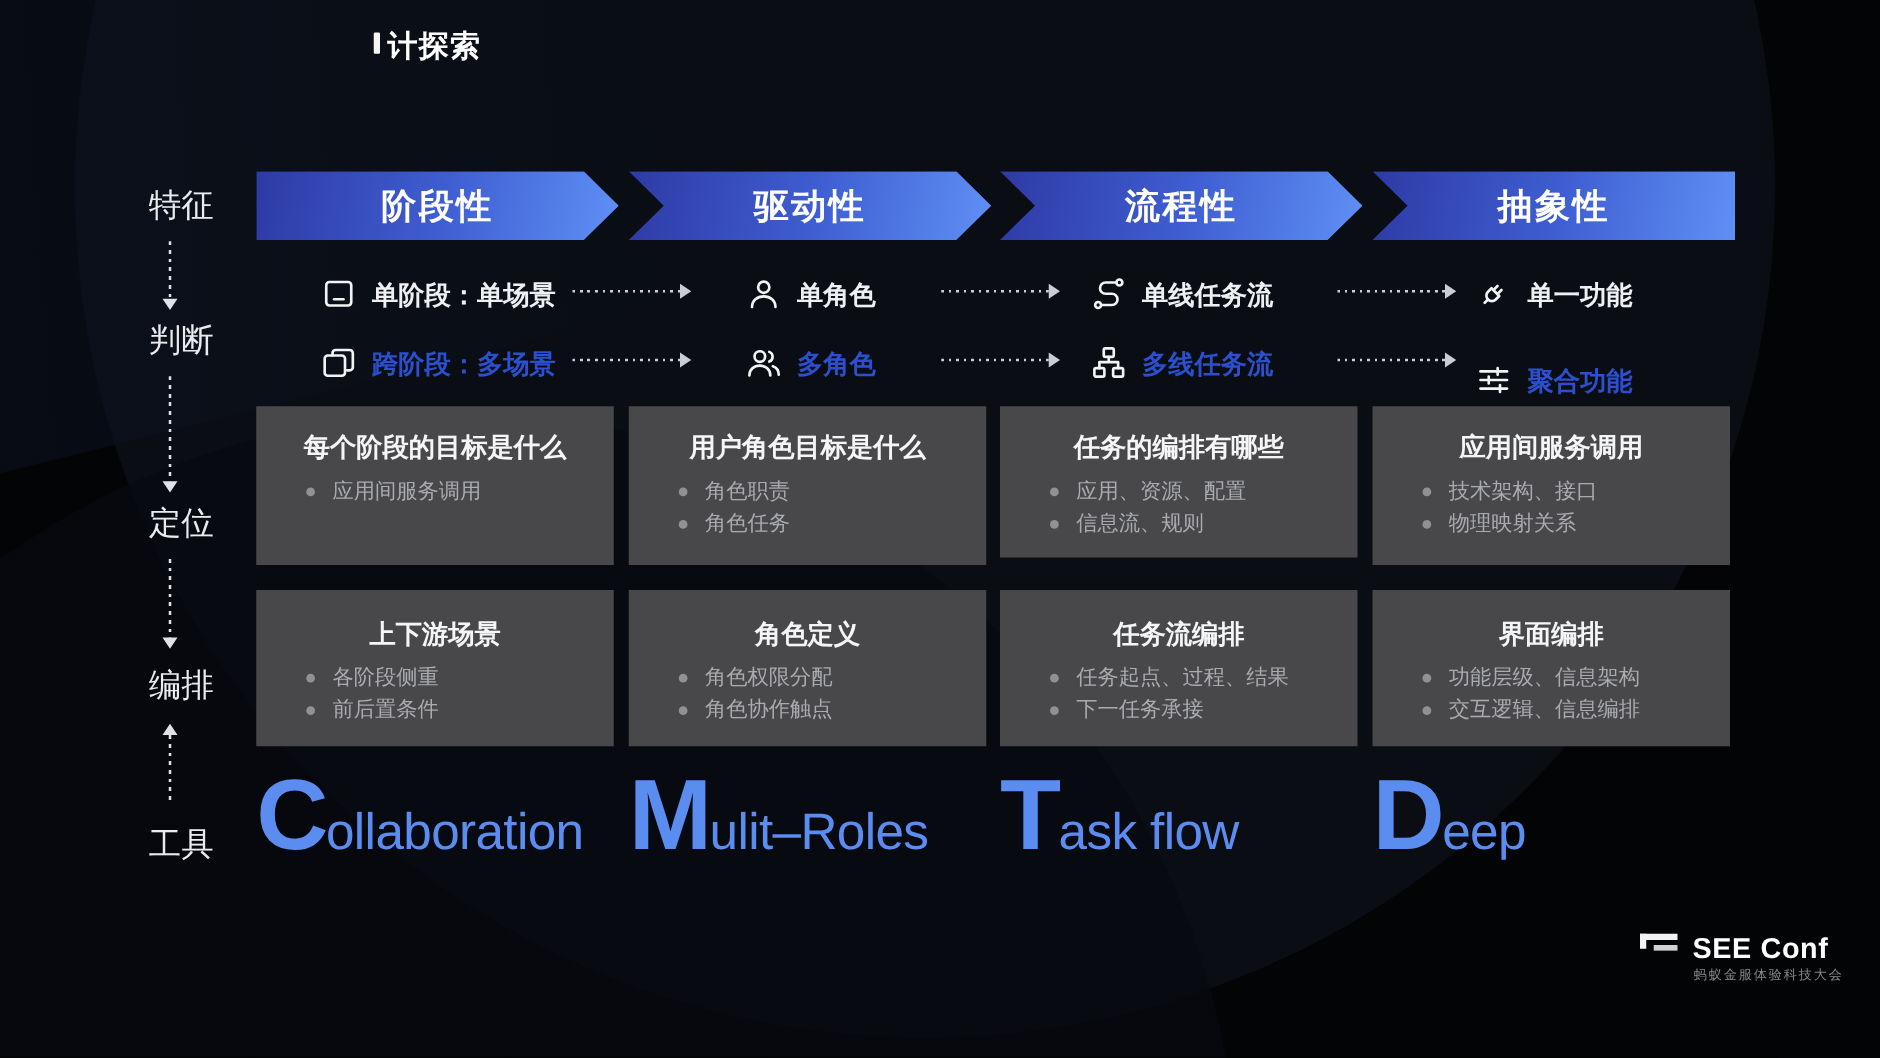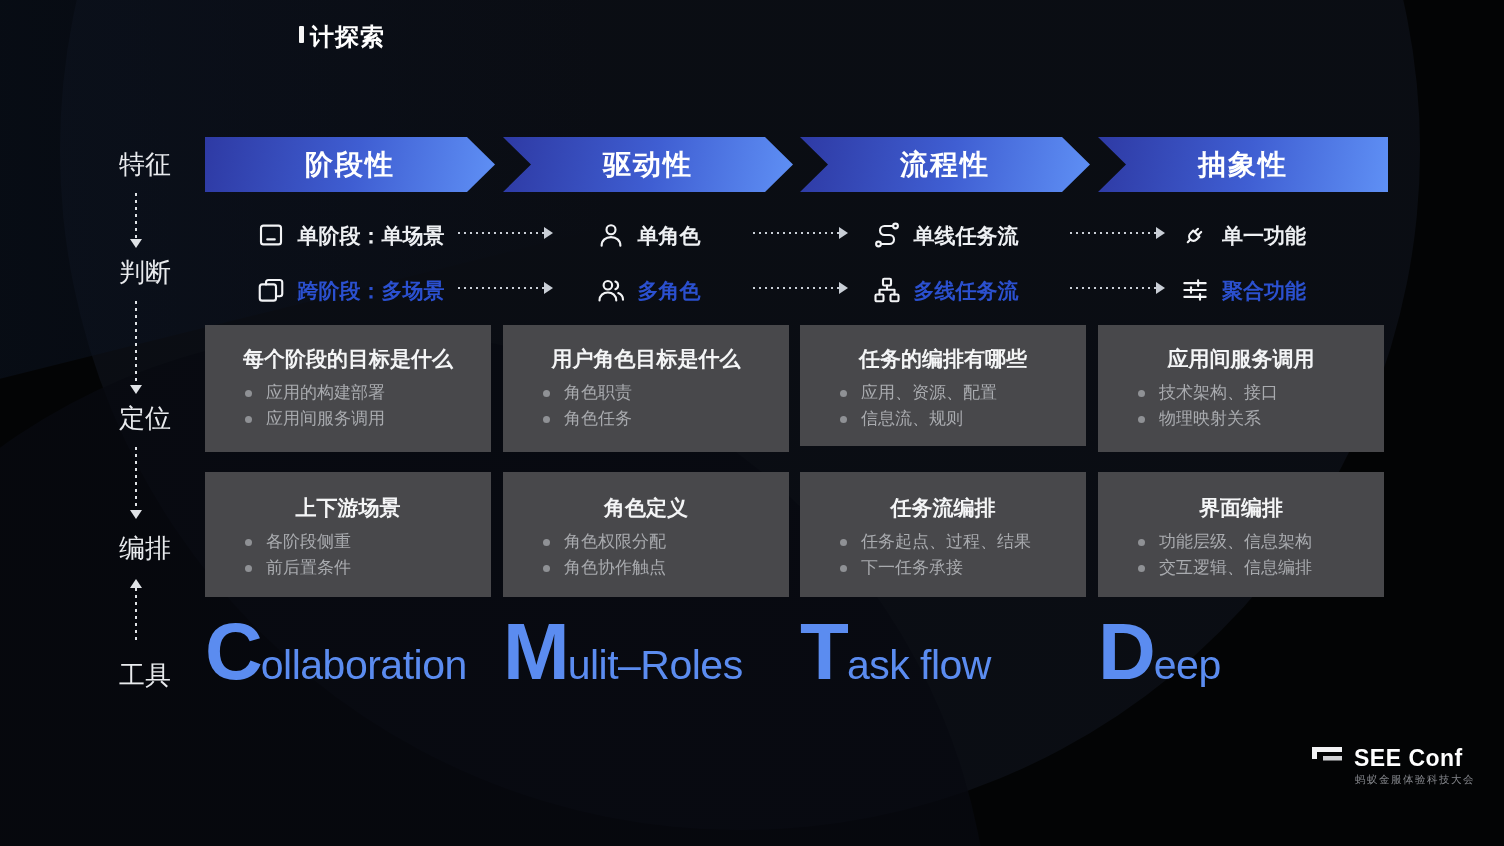--- a/index.html
+++ b/index.html
@@ -163,21 +163,21 @@
   </div>
   <div class="feat multi col2" style="top:271px">
     <svg width="30" height="30" viewBox="0 0 24 24" fill="none" stroke="#f2f3f5" stroke-width="1.7" stroke-linecap="round" stroke-linejoin="round">
       <rect x="8.8" y="3" width="6.4" height="5.4" rx="1"></rect>
       <rect x="2.8" y="15.6" width="6.4" height="5.4" rx="1"></rect>
       <rect x="14.8" y="15.6" width="6.4" height="5.4" rx="1"></rect>
       <path d="M12 8.4v3.4M6 11.8h12M6 11.8v3.8M18 11.8v3.8"></path>
     </svg>
     <span class="lbl">多线任务流</span>
   </div>
-  <div class="feat multi col3" style="top:271px">
+  <div class="feat multi col3" style="top:285px">
     <svg width="30" height="30" viewBox="0 0 24 24" fill="none" stroke="#f2f3f5" stroke-width="1.7" stroke-linecap="round" stroke-linejoin="round">
       <line x1="3.5" y1="6.5" x2="20.5" y2="6.5"></line>
         <line x1="14.5" y1="4.3" x2="14.5" y2="8.7"></line>
       <line x1="3.5" y1="12" x2="20.5" y2="12"></line>
         <line x1="8.8" y1="9.8" x2="8.8" y2="14.2"></line>
       <line x1="3.5" y1="17.5" x2="20.5" y2="17.5"></line>
         <line x1="16" y1="15.3" x2="16" y2="19.7"></line>
     </svg>
     <span class="lbl">聚合功能</span>
   </div>
@@ -185,24 +185,20 @@
   <div class="h-arrow" style="left:458px;top:232px;width:86px"></div>
   <div class="h-arrow" style="left:753px;top:232px;width:86px"></div>
   <div class="h-arrow" style="left:1070px;top:232px;width:86px"></div>
   <div class="h-arrow" style="left:458px;top:287px;width:86px"></div>
   <div class="h-arrow" style="left:753px;top:287px;width:86px"></div>
   <div class="h-arrow" style="left:1070px;top:287px;width:86px"></div>
 
   <div class="qbox row1 col0" style="top:325px;height:127px">
     <div class="bt">每个阶段的目标是什么</div>
     <ul>
-      <li>
-          <span class="dot"></span>
-          <span>应用的构建部署</span>
-        </li>
       <li>
           <span class="dot"></span>
           <span>应用间服务调用</span>
         </li>
     </ul>
   </div>
   <div class="qbox row1 col1" style="top:325px;height:127px">
     <div class="bt">用户角色目标是什么</div>
     <ul>
       <li>

